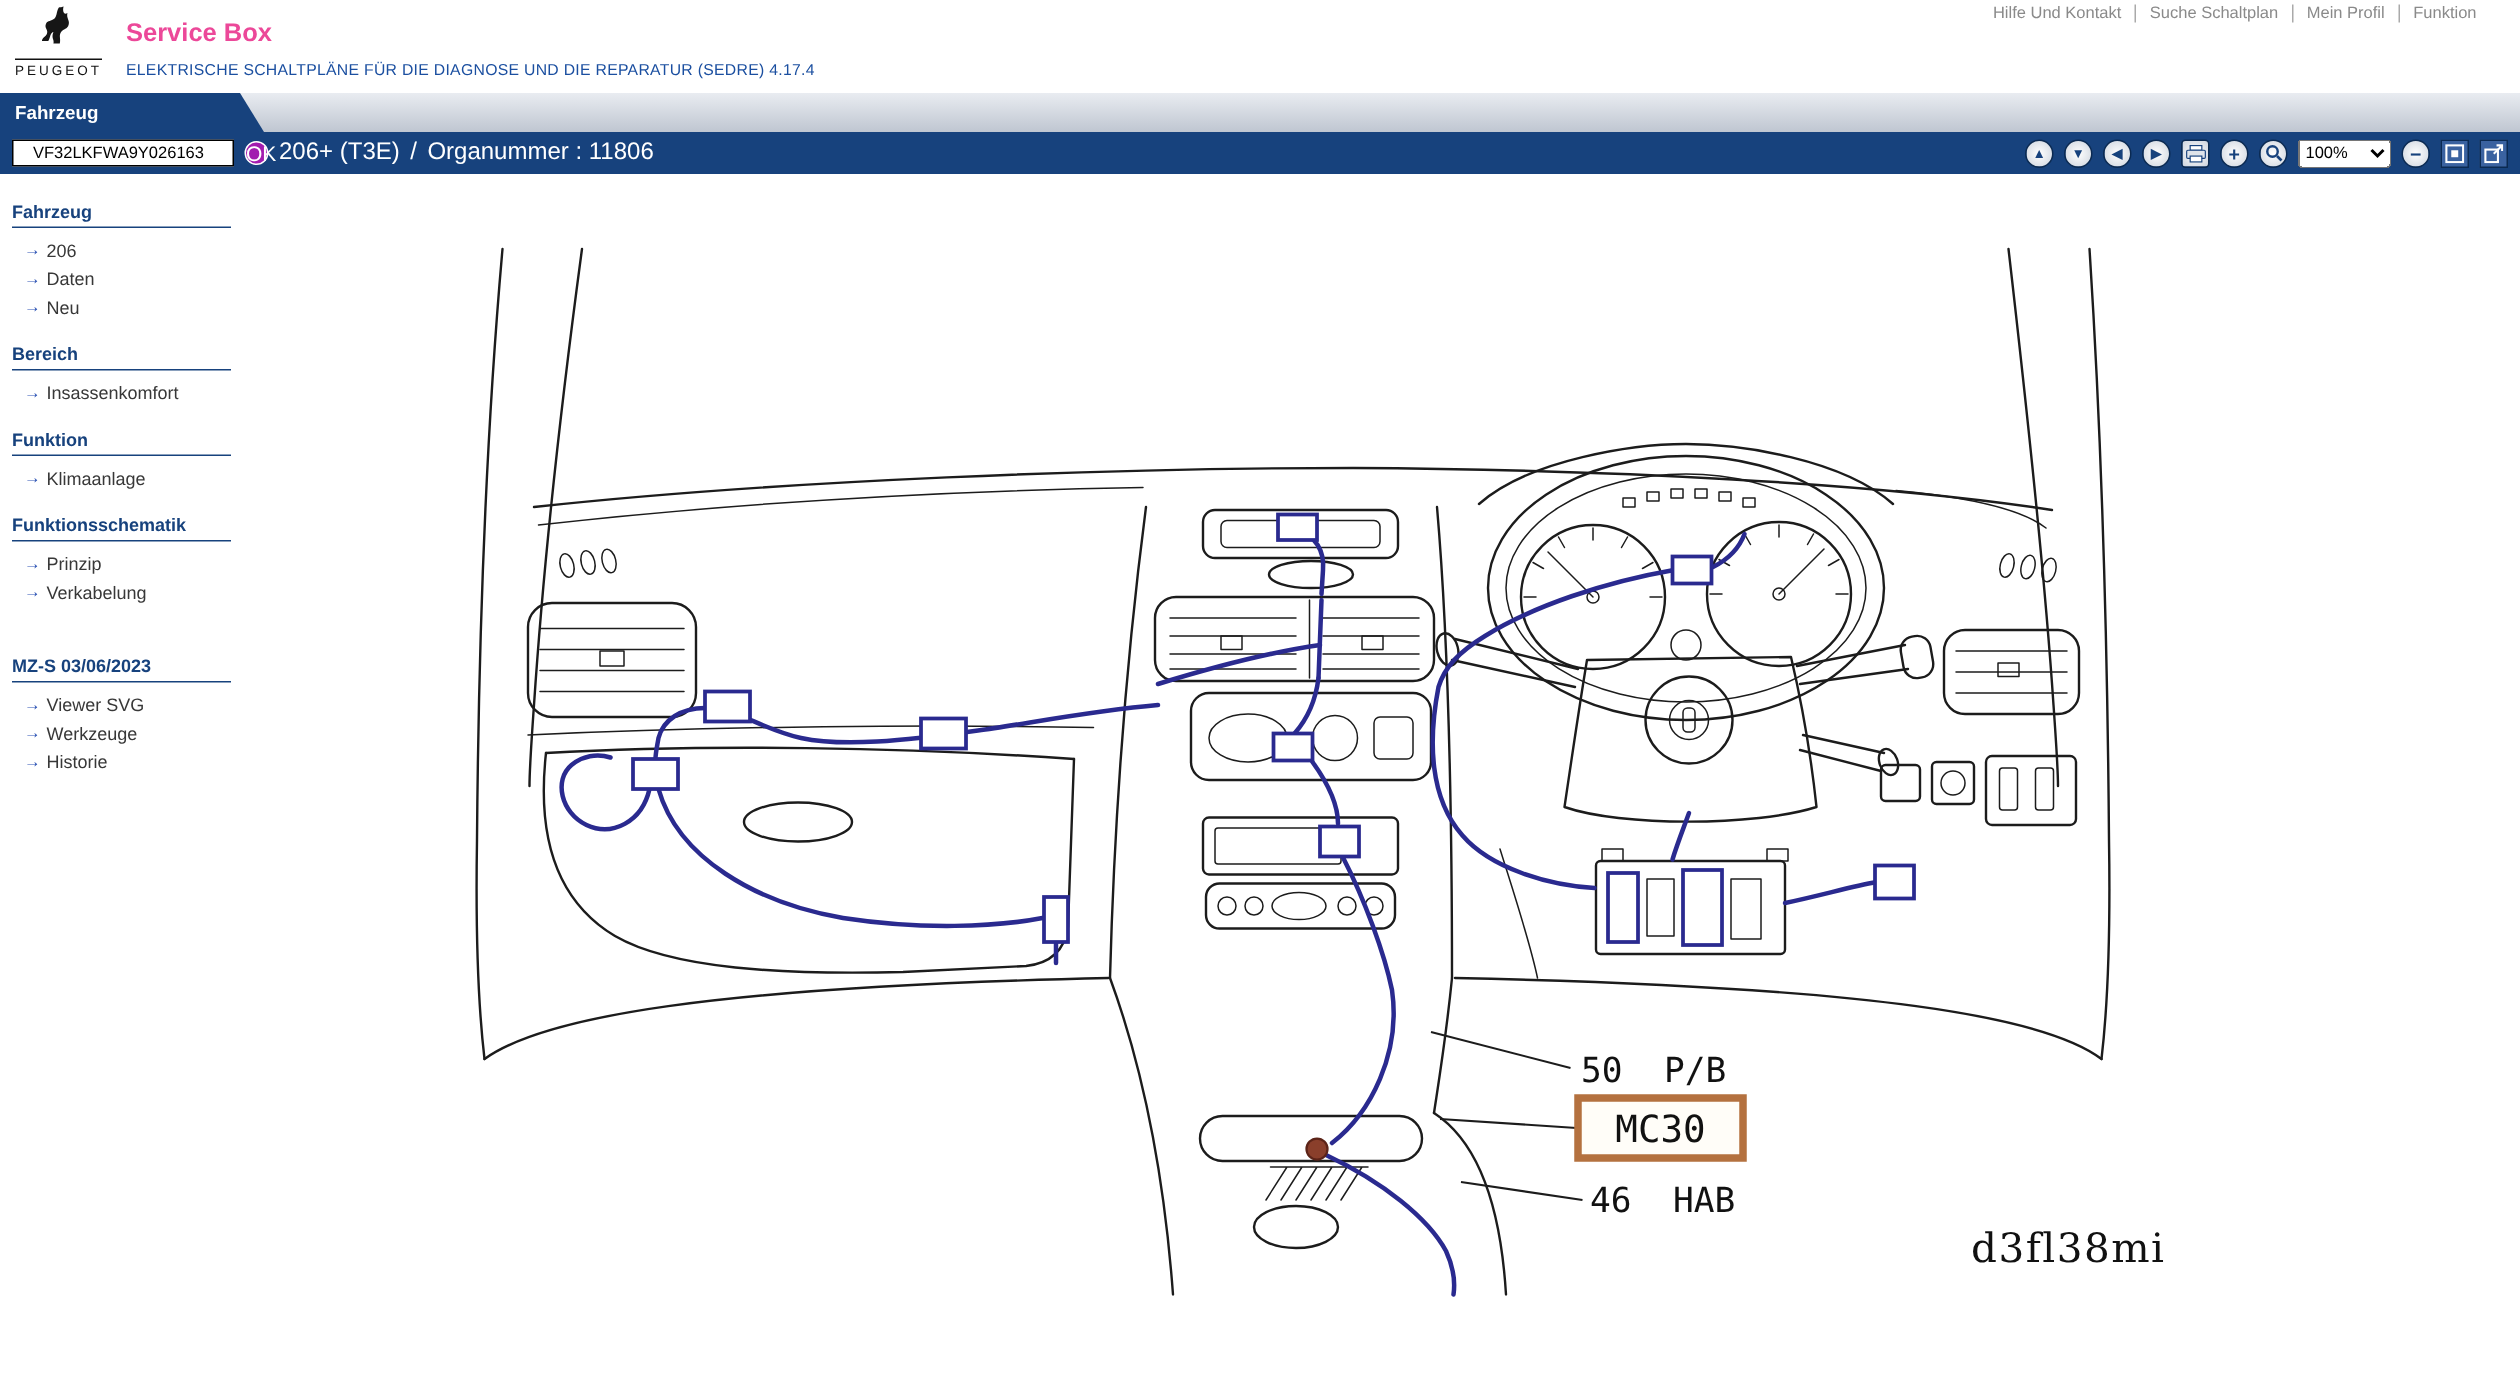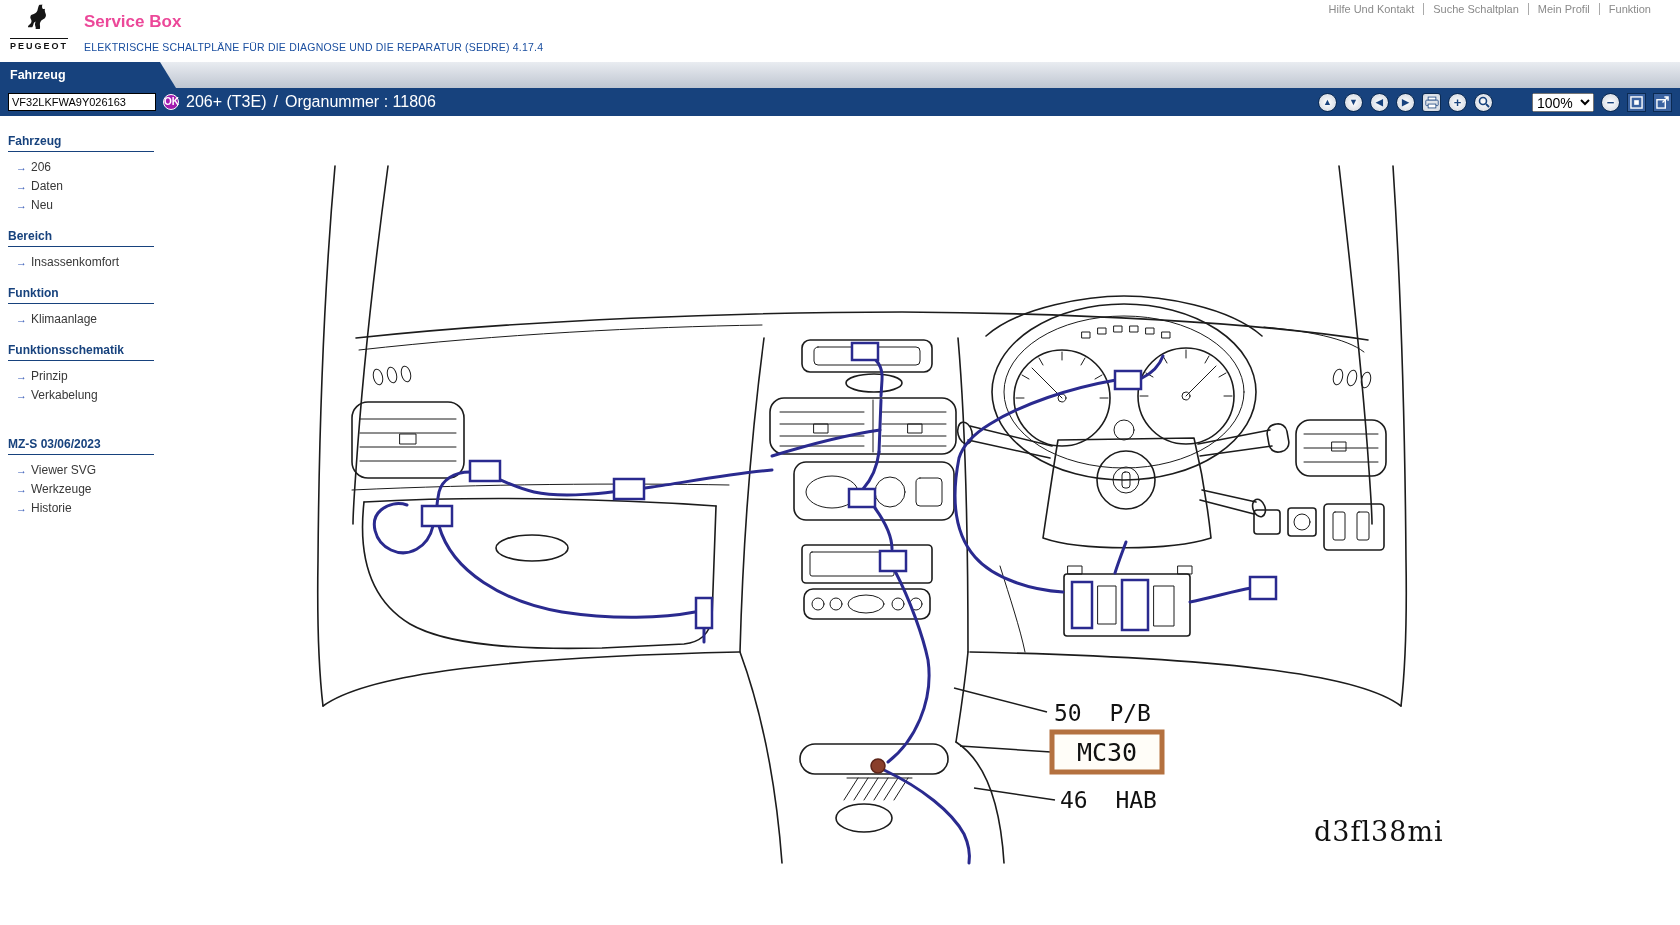--- a/index.html
+++ b/index.html
@@ -5,47 +5,47 @@
   * { box-sizing: border-box; margin: 0; padding: 0; }
   html,body { width:1680px; height:925px; overflow:hidden; background:#fff;
               font-family:"Liberation Sans", sans-serif; }
 
   
   .header { position:relative; height:62px; background:#fff; }
   .top-links { position:absolute; top:3px; right:20px; font-size:11px; color:#8a8a8a; display:flex; }
   .top-links a { color:#8a8a8a; text-decoration:none; padding:0 9px; cursor:pointer; }
   .top-links a + a { border-left:1px solid #aaa; }
   .logo { position:absolute; left:10px; top:3px; width:58px; text-align:center; }
-  .logo .brand { display:block; font-size:9px; font-weight:bold; letter-spacing:2px; color:#111;
+  .logo .brand { display:block; font-size:9px; font-weight:normal; letter-spacing:2px; color:#111;
                  border-top:1px solid #111; padding-top:2px; margin-top:1px;}
   .app-title { position:absolute; left:84px; top:12px; font-size:17px; font-weight:bold; color:#ec4899; }
   .app-sub   { position:absolute; left:84px; top:41px; font-size:10.5px; color:#1b4fa0; letter-spacing:.2px; }
 
   
   .tabrow { height:26px; background:linear-gradient(#e9ecf1,#bfc6d1); position:relative; }
   .tab { position:absolute; left:0; top:0; height:26px; width:176px; background:var(--accent,#17427d);
          color:#fff; font-size:12.5px; font-weight:bold; line-height:26px; padding-left:10px;
          clip-path:polygon(0 0, calc(100% - 16px) 0, 100% 100%, 0 100%); cursor:pointer; }
 
   
   .toolbar { height:28px; background:var(--accent,#17427d); display:flex; align-items:center;
              padding:0 8px; gap:7px; color:#fff; }
   .vin { width:148px; height:18px; font-size:11px; font-family:"Liberation Sans",sans-serif;
-         border:1px solid #000; padding:1px 3px; }
+         border:1px solid #000; padding:1px 13px; }
   .okbtn { width:16px; height:16px; border-radius:50%; background:#a21caf; border:1px solid #fff;
-           color:#fff; font-size:10px; font-weight:bold; line-height:14px; text-align:center; cursor:pointer; }
+           color:#fff; font-size:14px; font-weight:normal; line-height:14px; text-align:center; cursor:pointer; }
   .tb-text { font-size:16px; white-space:nowrap; }
   .tb-spacer { flex:1; }
   .tbtn { width:19px; height:19px; border-radius:50%; background:radial-gradient(#ffffff,#ccd3dd);
           border:1px solid #0b2a52; color:#17427d; font-size:9px; font-weight:bold;
           display:flex; align-items:center; justify-content:center; cursor:pointer; flex:none; }
   .tbtn.pm { font-size:13px; }
   .tbtn-sq { width:19px; height:19px; background:#3a62a0; border:1px solid #0b2a52;
              display:flex; align-items:center; justify-content:center; cursor:pointer; flex:none; }
-  .zoomsel { height:19px; font-size:14px; width:62px;margin-left:32px; }
+  .zoomsel { height:19px; font-size:11px; width:62px; }
 
   
   .content { display:flex; height:809px; }
   .sidebar { width:292px; flex:none; padding:18px 0 0 8px; }
   .sb-sec h3 { color:var(--accent,#17427d); font-size:12px; font-weight:bold; width:146px;
                padding-bottom:3px; border-bottom:1px solid var(--accent,#17427d); margin:16px 0 7px 0; }
   .sb-sec:first-child h3 { margin-top:0; }
   .sb-sec.gap h3 { margin-top:34px; }
   .sb-item { display:flex; align-items:center; gap:4px; margin:3px 0 3px 8px; font-size:12px;
              color:#383838; cursor:pointer; line-height:16px; }

